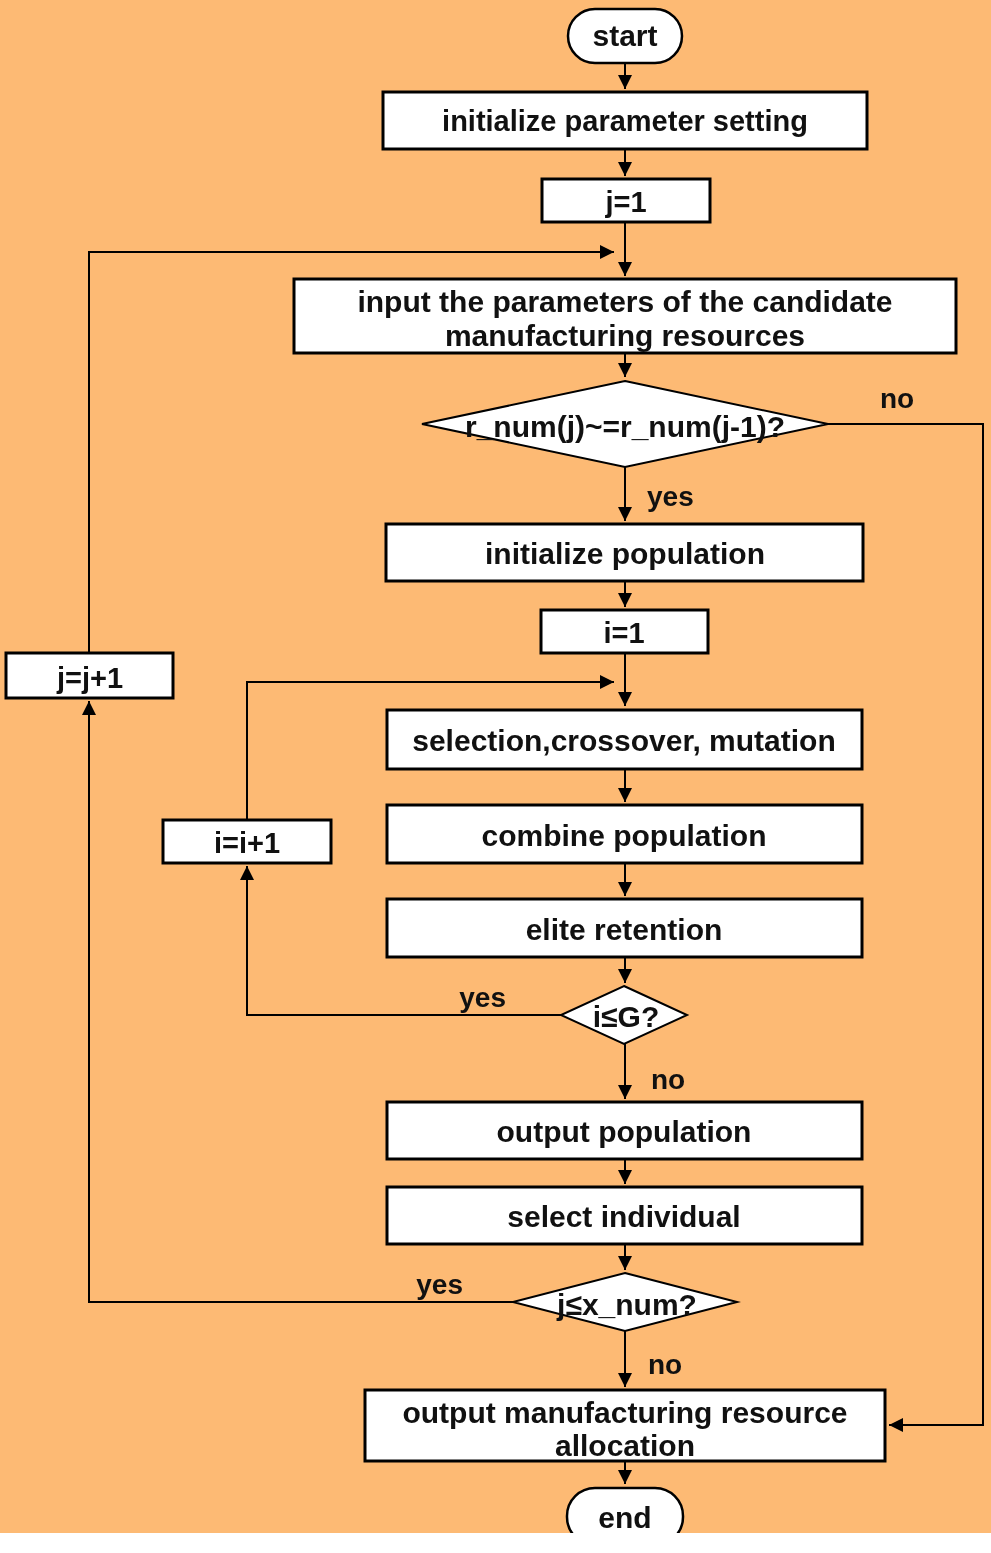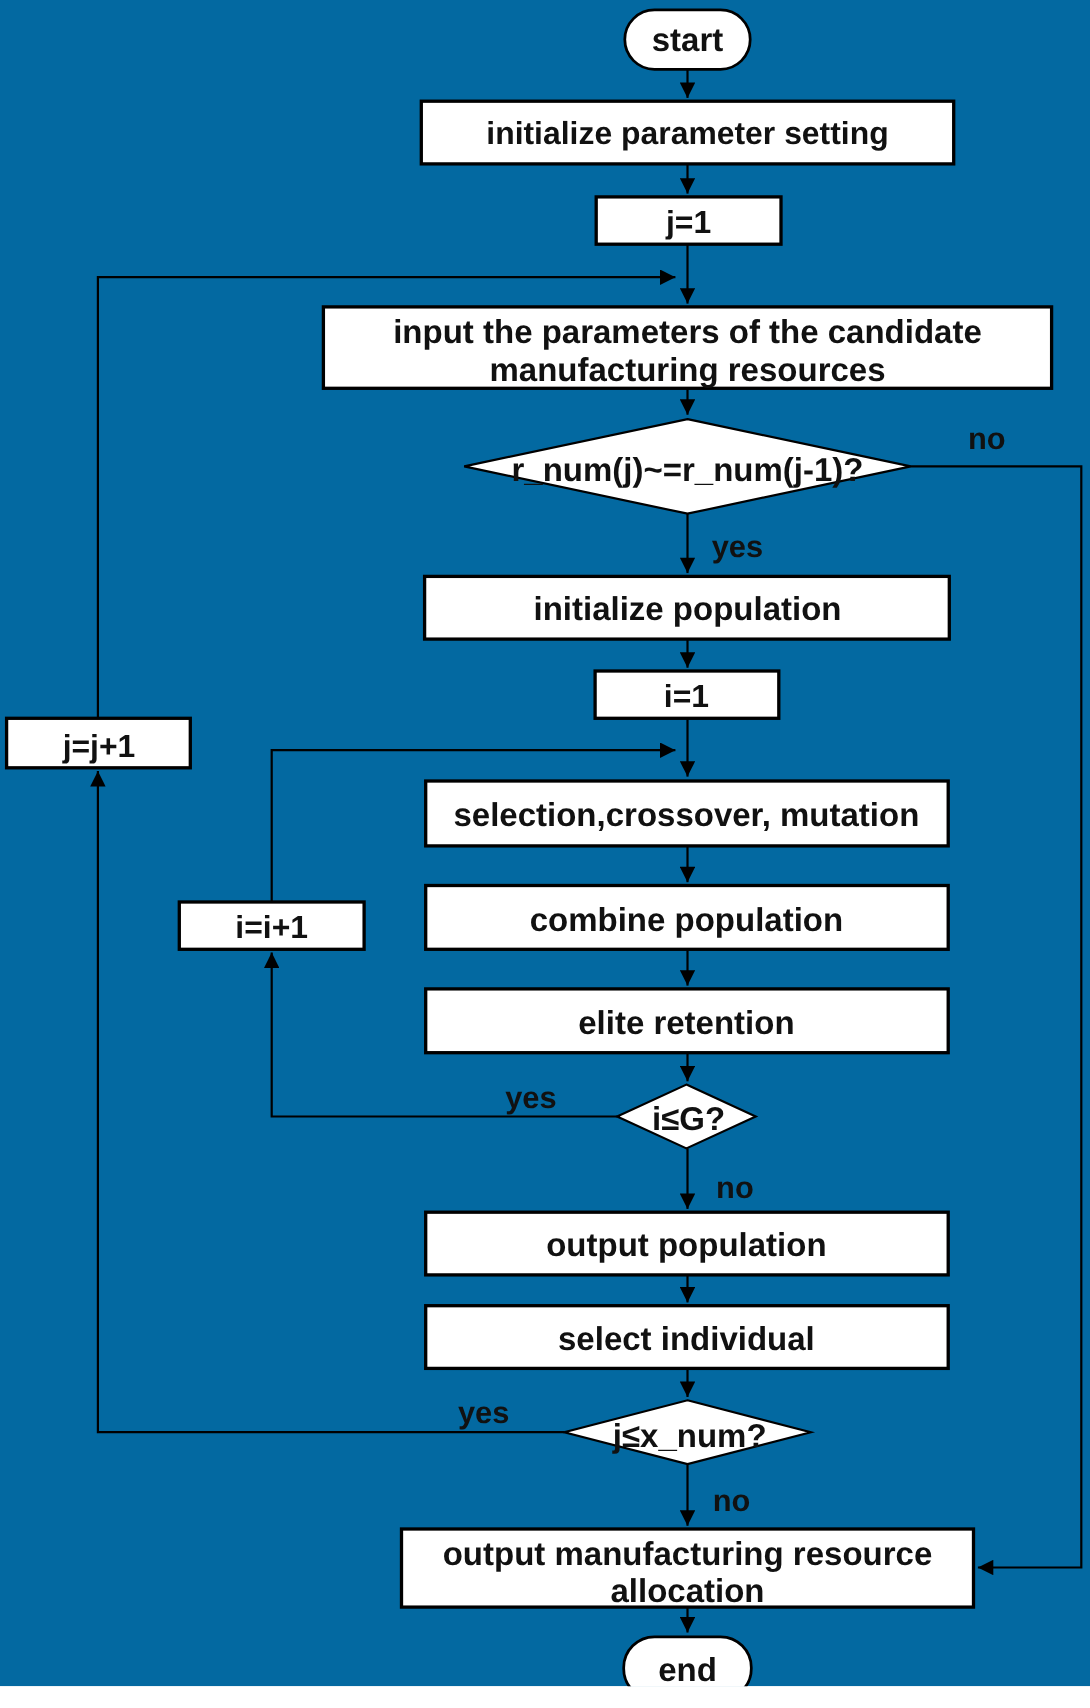--- a/index.html
+++ b/index.html
@@ -1,16 +1,16 @@
 <!DOCTYPE html>
 <html><head>
 <meta charset="utf-8">
 <style>
   html, body { margin: 0; padding: 0; background: #ffffff; }
-  .stage { position: relative; width: 991px; height: 1533px; background: #0369a1; }
+  .stage { position: relative; width: 991px; height: 1533px; background: #fdba74; }
   svg { display: block; }
   .node-label, .edge-label {
     font-family: "Liberation Sans", "DejaVu Sans", sans-serif;
     font-weight: bold;
     fill: #111111;
   }
   .node-label { font-size: 29px; }
   .label-lg { font-size: 30px; }
   .edge-label { font-size: 28px; }
   .shape { fill: #ffffff; stroke: #000000; }

